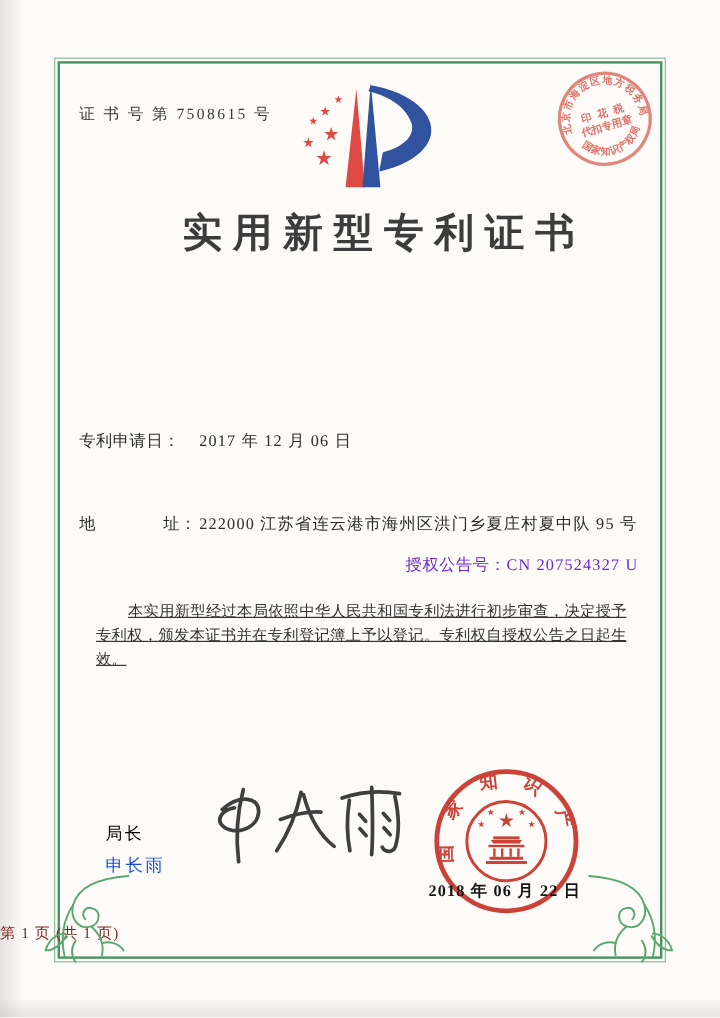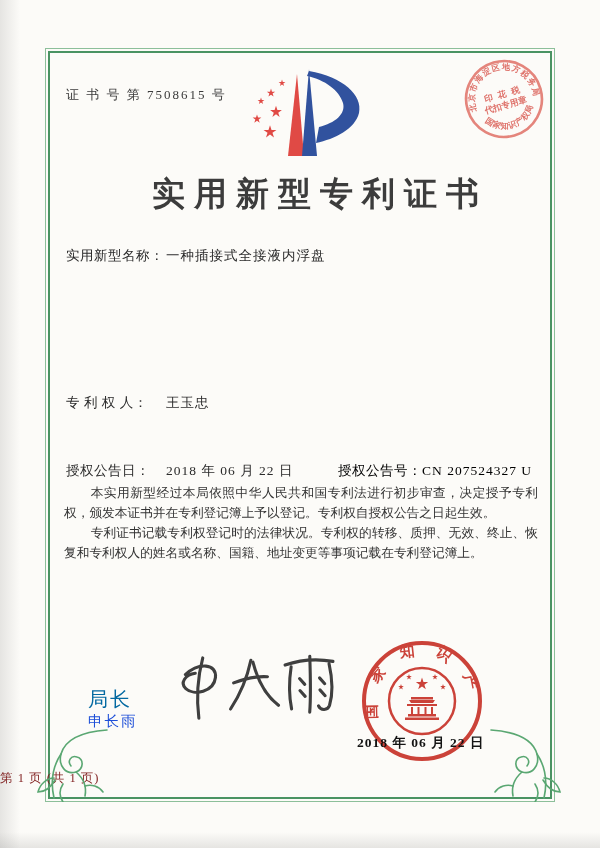--- a/index.html
+++ b/index.html
@@ -19,25 +19,25 @@
   .frame-inner{position:absolute;inset:2px;border:2px solid #4a9363;}
   .cert-no{position:absolute;left:66px;top:86px;font-size:13px;letter-spacing:2px;color:#3a3a3a;}
   .title{position:absolute;left:0;right:0;top:172px;text-align:center;
          font-size:33px;font-weight:700;letter-spacing:9px;color:#3c3c3c;}
   .logo{position:absolute;left:246px;top:68px;width:124px;height:94px;}
   .tax-seal{position:absolute;left:461px;top:56px;width:86px;height:86px;
             transform:rotate(-16deg);opacity:.95;}
   .frow{position:absolute;left:66px;font-size:13.5px;letter-spacing:.5px;color:#2b2b2b;white-space:nowrap;}
   .flabel{display:inline-block;min-width:100px;}
   .fvalue{letter-spacing:1px;}
-  .frow-r{position:absolute;left:338px;font-size:13.5px;letter-spacing:.5px;color:#000000;white-space:nowrap;}
+  .frow-r{position:absolute;left:338px;font-size:13.5px;letter-spacing:.5px;color:#6d28d9;white-space:nowrap;}
   .body-text{position:absolute;left:64px;top:484px;width:474px;
              font-size:12.7px;line-height:19.9px;text-align:justify;color:#333;}
-  .body-text p{margin:0;text-indent:2.1em;}
-  .director-title{position:absolute;left:88px;top:686px;font-size:20px;letter-spacing:2px;color:#0369a1;}
+  .body-text p{margin:16px;text-indent:2.1em;text-decoration:underline;}
+  .director-title{position:absolute;left:88px;top:686px;font-size:14px;letter-spacing:2px;color:#000000;}
   .director-name{position:absolute;left:88px;top:712px;font-size:14.5px;letter-spacing:2px;color:#1d4ed8;}
   .signature{position:absolute;left:174px;top:650px;width:170px;height:85px;transform:rotate(-2deg);}
   .main-seal{position:absolute;left:350px;top:629px;width:144px;height:144px;opacity:.93;}
   .seal-date{position:absolute;left:357px;top:734px;font-size:13.5px;letter-spacing:1px;
              color:#141414;font-weight:600;z-index:5;}
   .footer{position:absolute;left:0;right:0;top:770px;text-align:left;font-size:12.5px;
           letter-spacing:1px;color:#7f1d1d;}
   .flourish{position:absolute;width:76px;height:76px;}
   .flourish.bl{left:33px;top:726px;}
   .flourish.br{left:489px;top:726px;transform:scaleX(-1);}
@@ -86,36 +86,32 @@
       <use href="#star" transform="translate(11,51) scale(4.6)"></use>
       <use href="#star" transform="translate(24,64) scale(6.8)"></use>
     </g>
     <path d="M51,6 L42,88 L58,88 Z" fill="#e04a45"></path>
     <path d="M63,1 L56,88 L71,88 Z" fill="#31529e"></path>
     <path d="M63,3 C97,9 117,27 113,45 C109,61 89,71 70,75 L73,59 C89,55 100,46 97,35 C93,22 79,12 61,8 Z" fill="#31529e"></path>
   </svg>
 
   <div class="title">实用新型专利证书</div>
 
-  <div class="frow" style="top:247px">
-    <span class="flabel">实用新型名称：</span><span class="fvalue">一种插接式全接液内浮盘</span>
+  <div class="frow" style="top:359px">
+    <span class="flabel">专利申请日：</span><span class="fvalue">2017 年 12 月 06 日</span>
   </div>
-  <div class="frow" style="top:394px">
-    <span class="flabel">专 利 权 人：</span><span class="fvalue">王玉忠</span>
-  </div>
-  <div class="frow" style="top:462px">
-    <span class="flabel">授权公告日：</span><span class="fvalue">2018 年 06 月 22 日</span>
+  <div class="frow" style="top:428px">
+    <span class="flabel">地　　　　址：</span><span class="fvalue">222000 江苏省连云港市海州区洪门乡夏庄村夏中队 95 号</span>
   </div>
   <div class="frow-r" style="top:462px">
     <span>授权公告号：</span><span class="fvalue">CN 207524327 U</span>
   </div>
 
   <div class="body-text">
     <p>本实用新型经过本局依照中华人民共和国专利法进行初步审查，决定授予专利权，颁发本证书并在专利登记簿上予以登记。专利权自授权公告之日起生效。</p>
-    <p>专利证书记载专利权登记时的法律状况。专利权的转移、质押、无效、终止、恢复和专利权人的姓名或名称、国籍、地址变更等事项记载在专利登记簿上。</p>
   </div>
 
   <div class="director-title">局长</div>
   <div class="director-name">申长雨</div>
 
   <svg class="signature" viewBox="0 0 170 85">
     <g fill="none" stroke="#3f3f3f" stroke-width="3.1" stroke-linecap="round" stroke-linejoin="round">
       <path d="M30,6 C24,26 22,44 24,66"></path>
       <path d="M12,22 C26,10 44,12 42,26 C40,40 20,44 12,36 C6,30 12,22 22,21"></path>
       <path d="M78,10 C74,26 66,44 56,58"></path>

